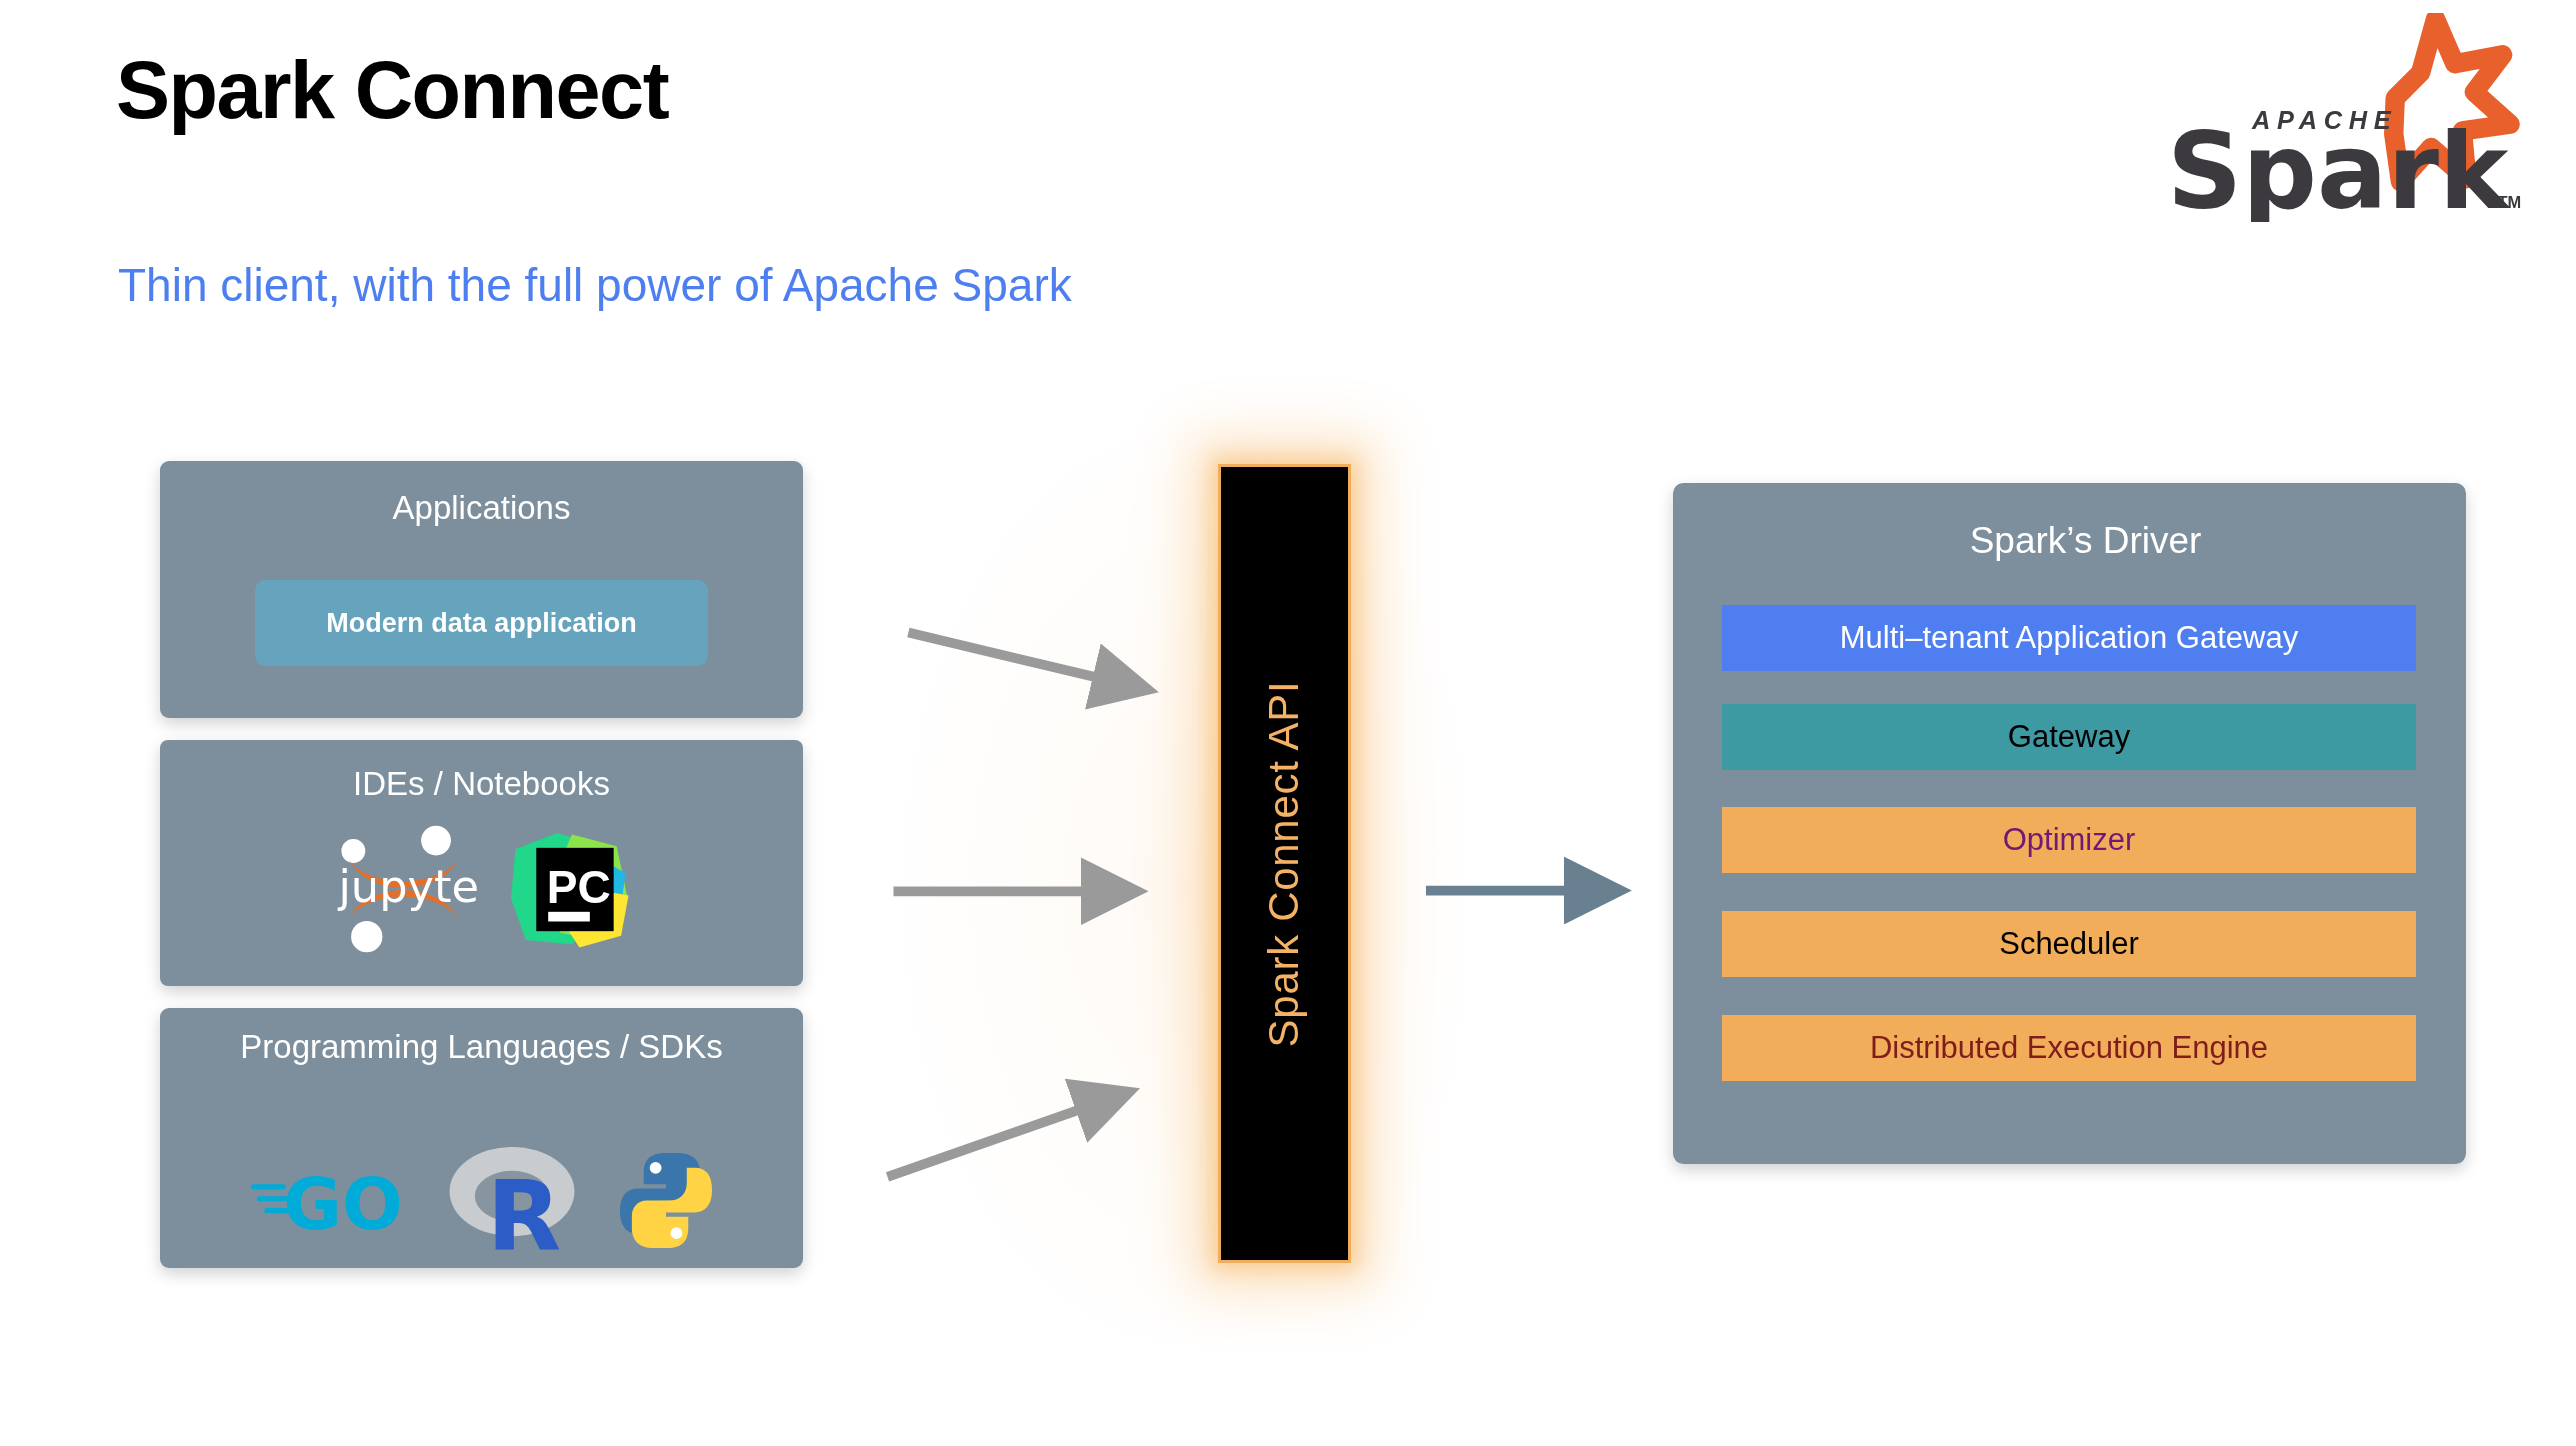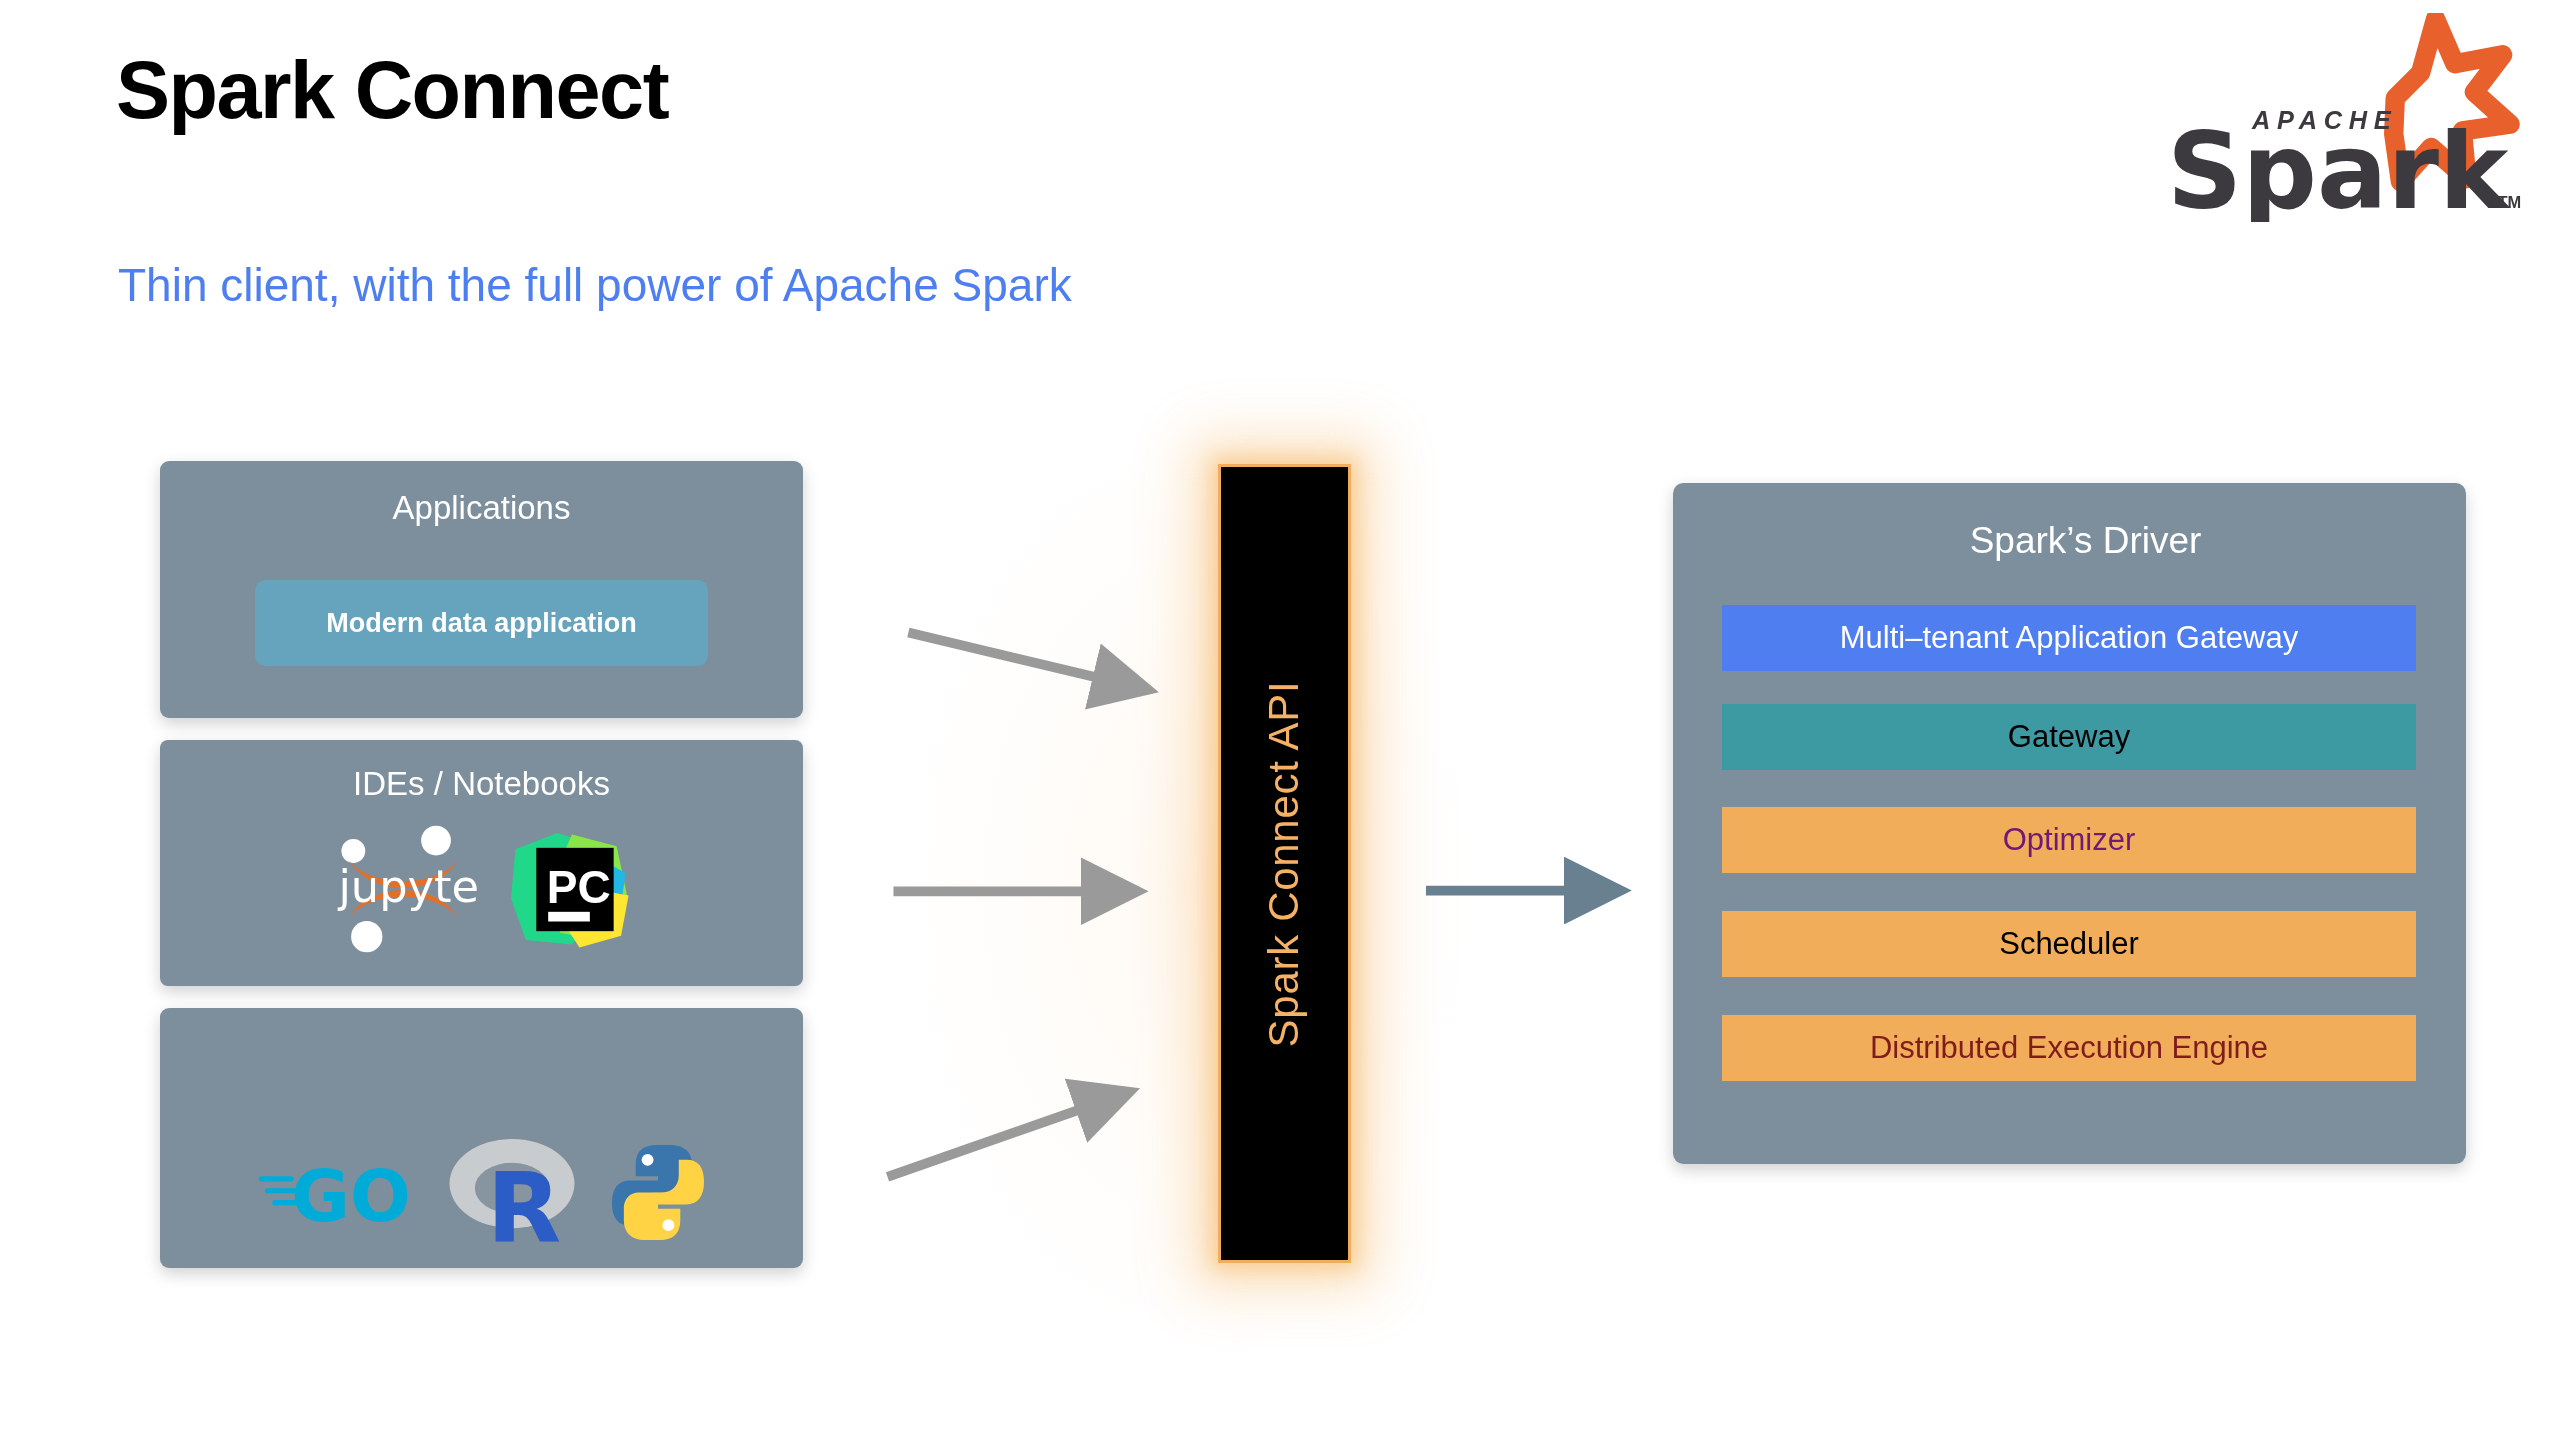--- a/index.html
+++ b/index.html
@@ -83,23 +83,23 @@
     position: absolute;
     left: 0; top: 84px; width: 100%;
     display: flex; align-items: center; justify-content: center;
     gap: 31px;
   }
 
   #card-languages { left: 160px; top: 1008px; width: 643px; height: 260px; }
   #card-languages .panel-title { margin-top: 19.4px; }
   #lang-logos {
     position: absolute;
-    left: 0; top: 125px; width: 100%;
-    display: flex; align-items: center; justify-content: center;
-    gap: 30px;
+    left: 0; top: 133px; width: 100%;
+    display: flex; align-items: center; justify-content: center;
+    gap: 38px;
   }
 
   
   #spark-connect-api-bar {
     position: absolute;
     left: 1218px; top: 464px;
     width: 133px; height: 799px;
     background: #000000;
     border: 3.7px solid #f0ad5e;
     box-shadow: 0 0 52px 27px rgba(245,166,64,0.30),
@@ -197,20 +197,21 @@
       <polygon points="110,34 158,62 152,106 108,118 94,70" fill="#21b8e5"></polygon>
       <polygon points="96,80 162,92 152,146 96,162 74,128" fill="#ffe632"></polygon>
       <rect x="38" y="28" width="104" height="112" fill="#000000"></rect>
       <text x="52" y="102" font-family="'Liberation Sans', sans-serif" font-size="62" font-weight="700" fill="#ffffff">PC</text>
       <rect x="54" y="114" width="56" height="13" fill="#ffffff"></rect>
     </svg>
   </div>
 </div>
 
 <div class="panel" id="card-languages">
+  <div class="panel-title">Programming Languages / SDKs</div>
   <div id="lang-logos">
 
     <svg width="158" height="82" viewBox="0 0 212 110" xmlns="http://www.w3.org/2000/svg">
       <g stroke="#00acd7" stroke-width="7" stroke-linecap="round">
         <line x1="6" y1="36" x2="46" y2="36"></line>
         <line x1="14" y1="52" x2="52" y2="52"></line>
         <line x1="24" y1="68" x2="54" y2="68"></line>
       </g>
       <text x="46" y="92" font-family="'DejaVu Sans', sans-serif" font-size="96" font-weight="700" fill="#00acd7">GO</text>
     </svg>

